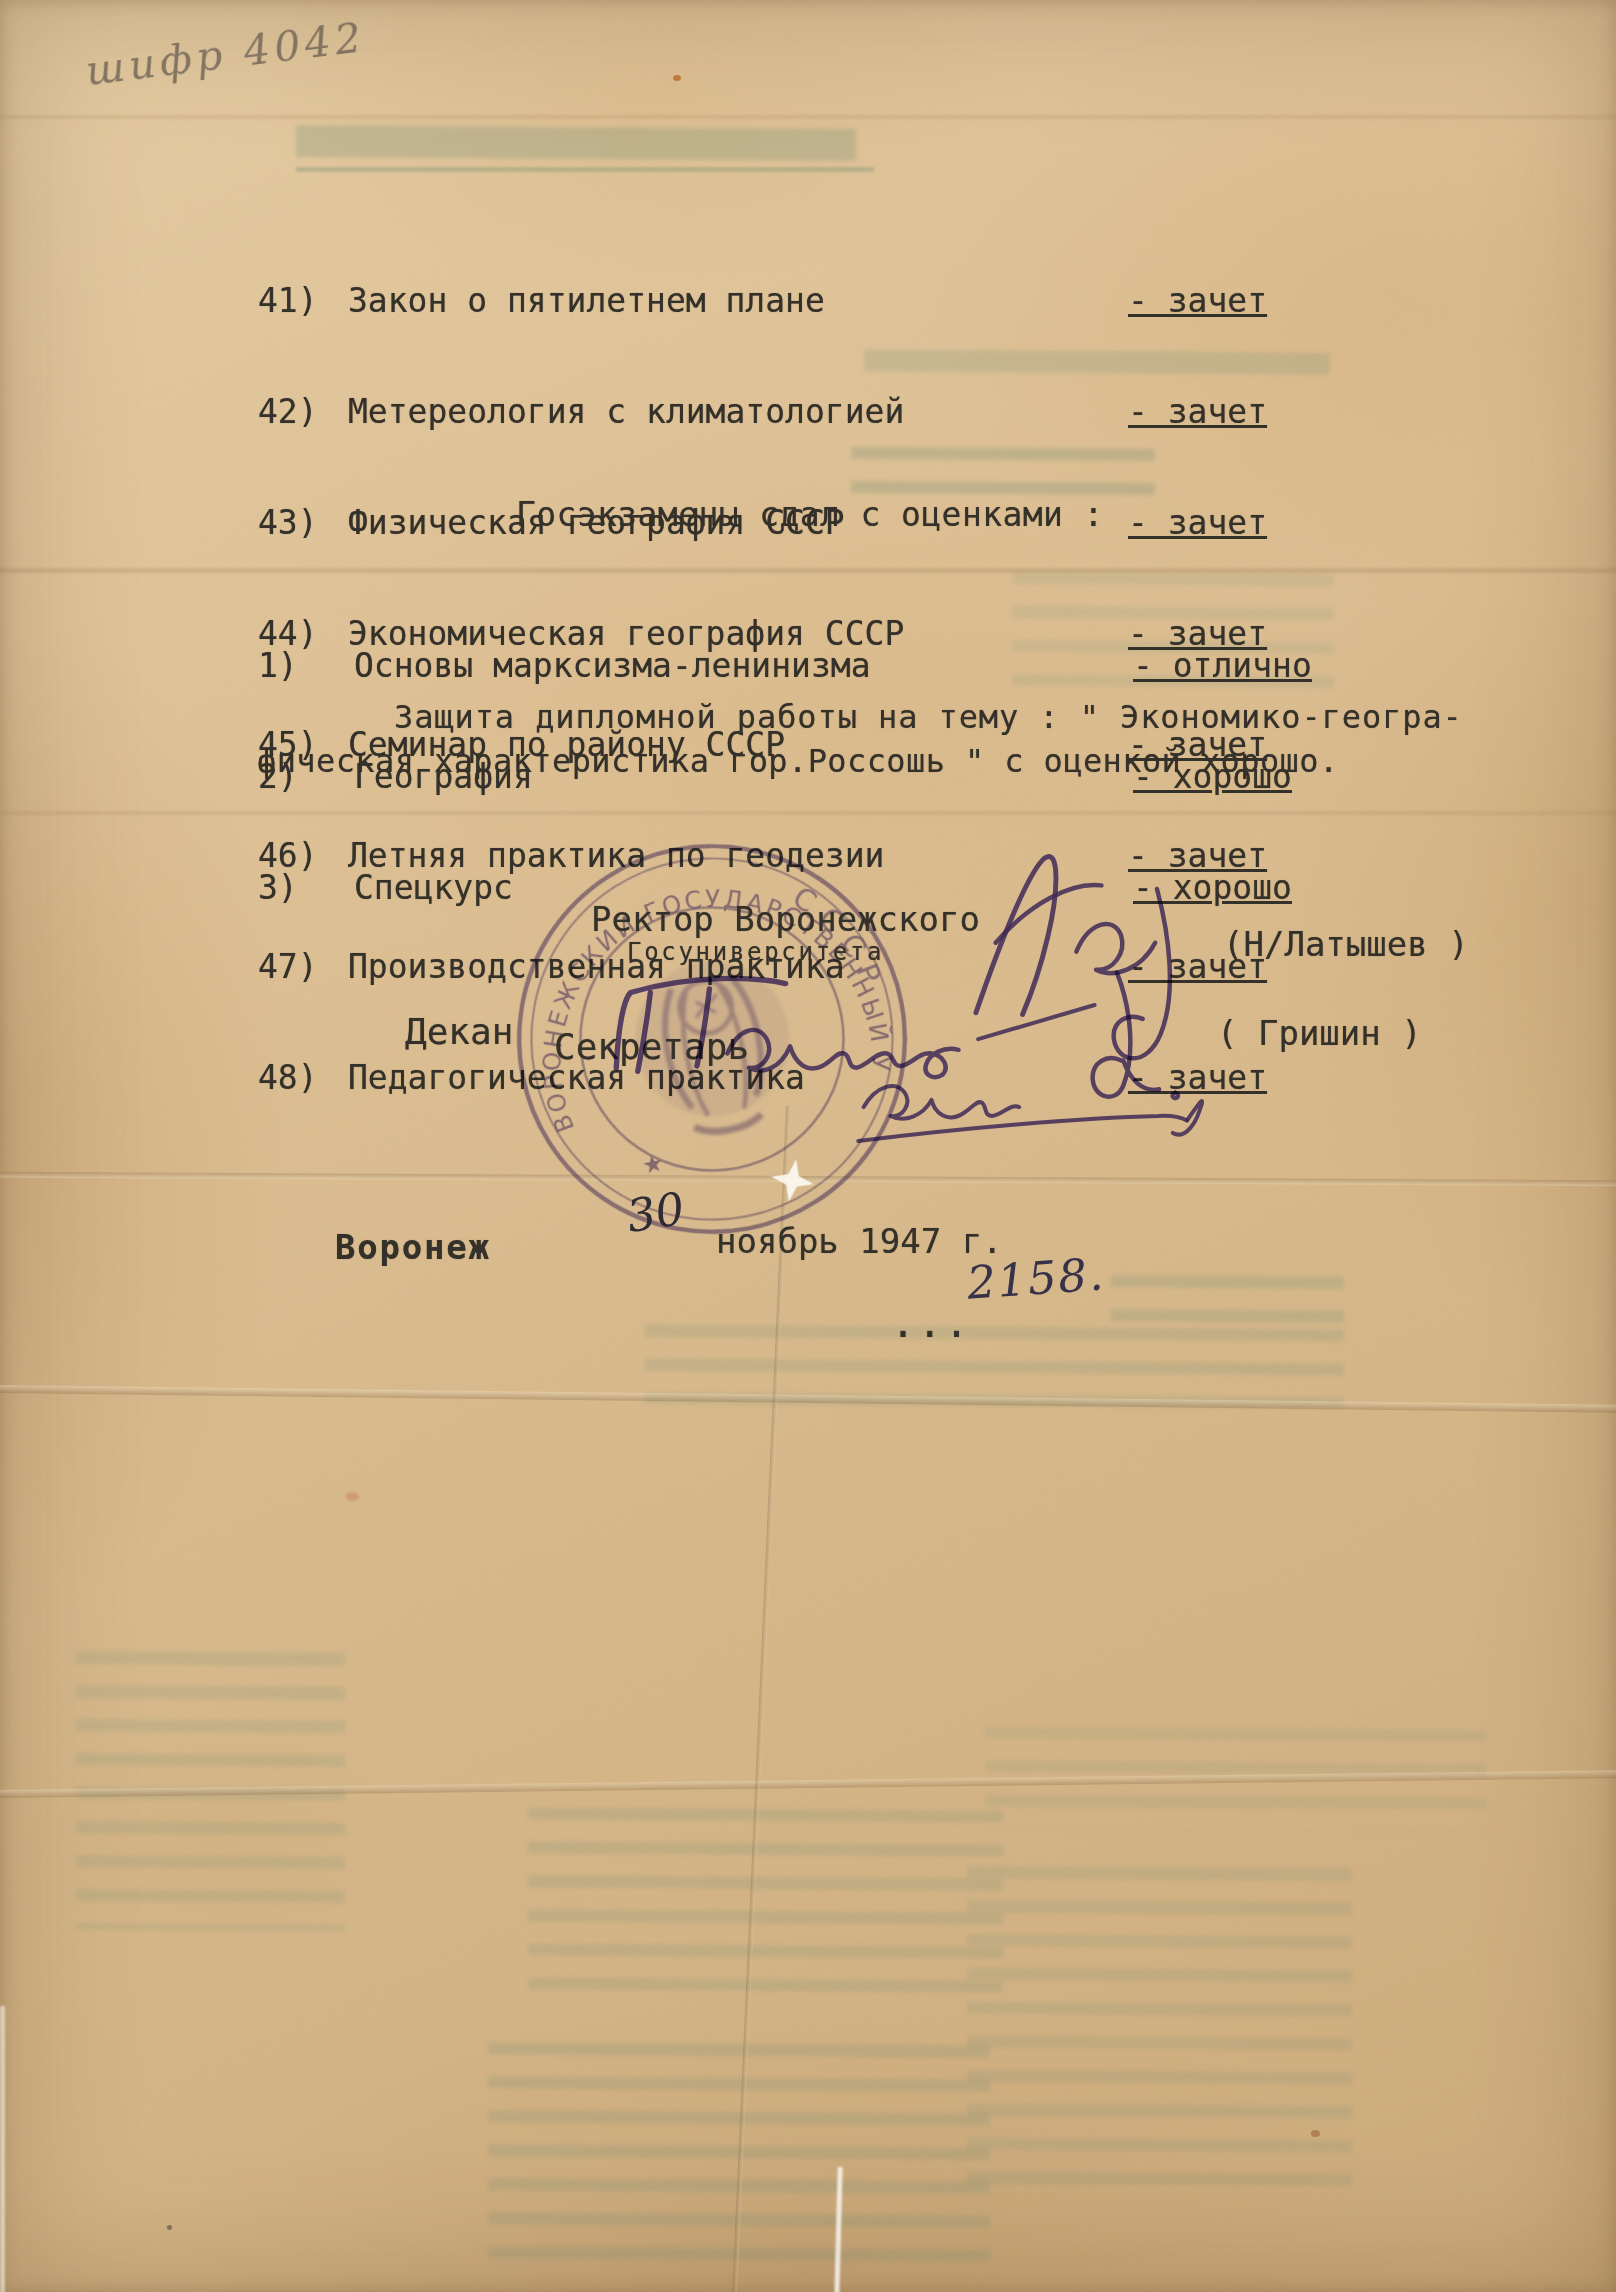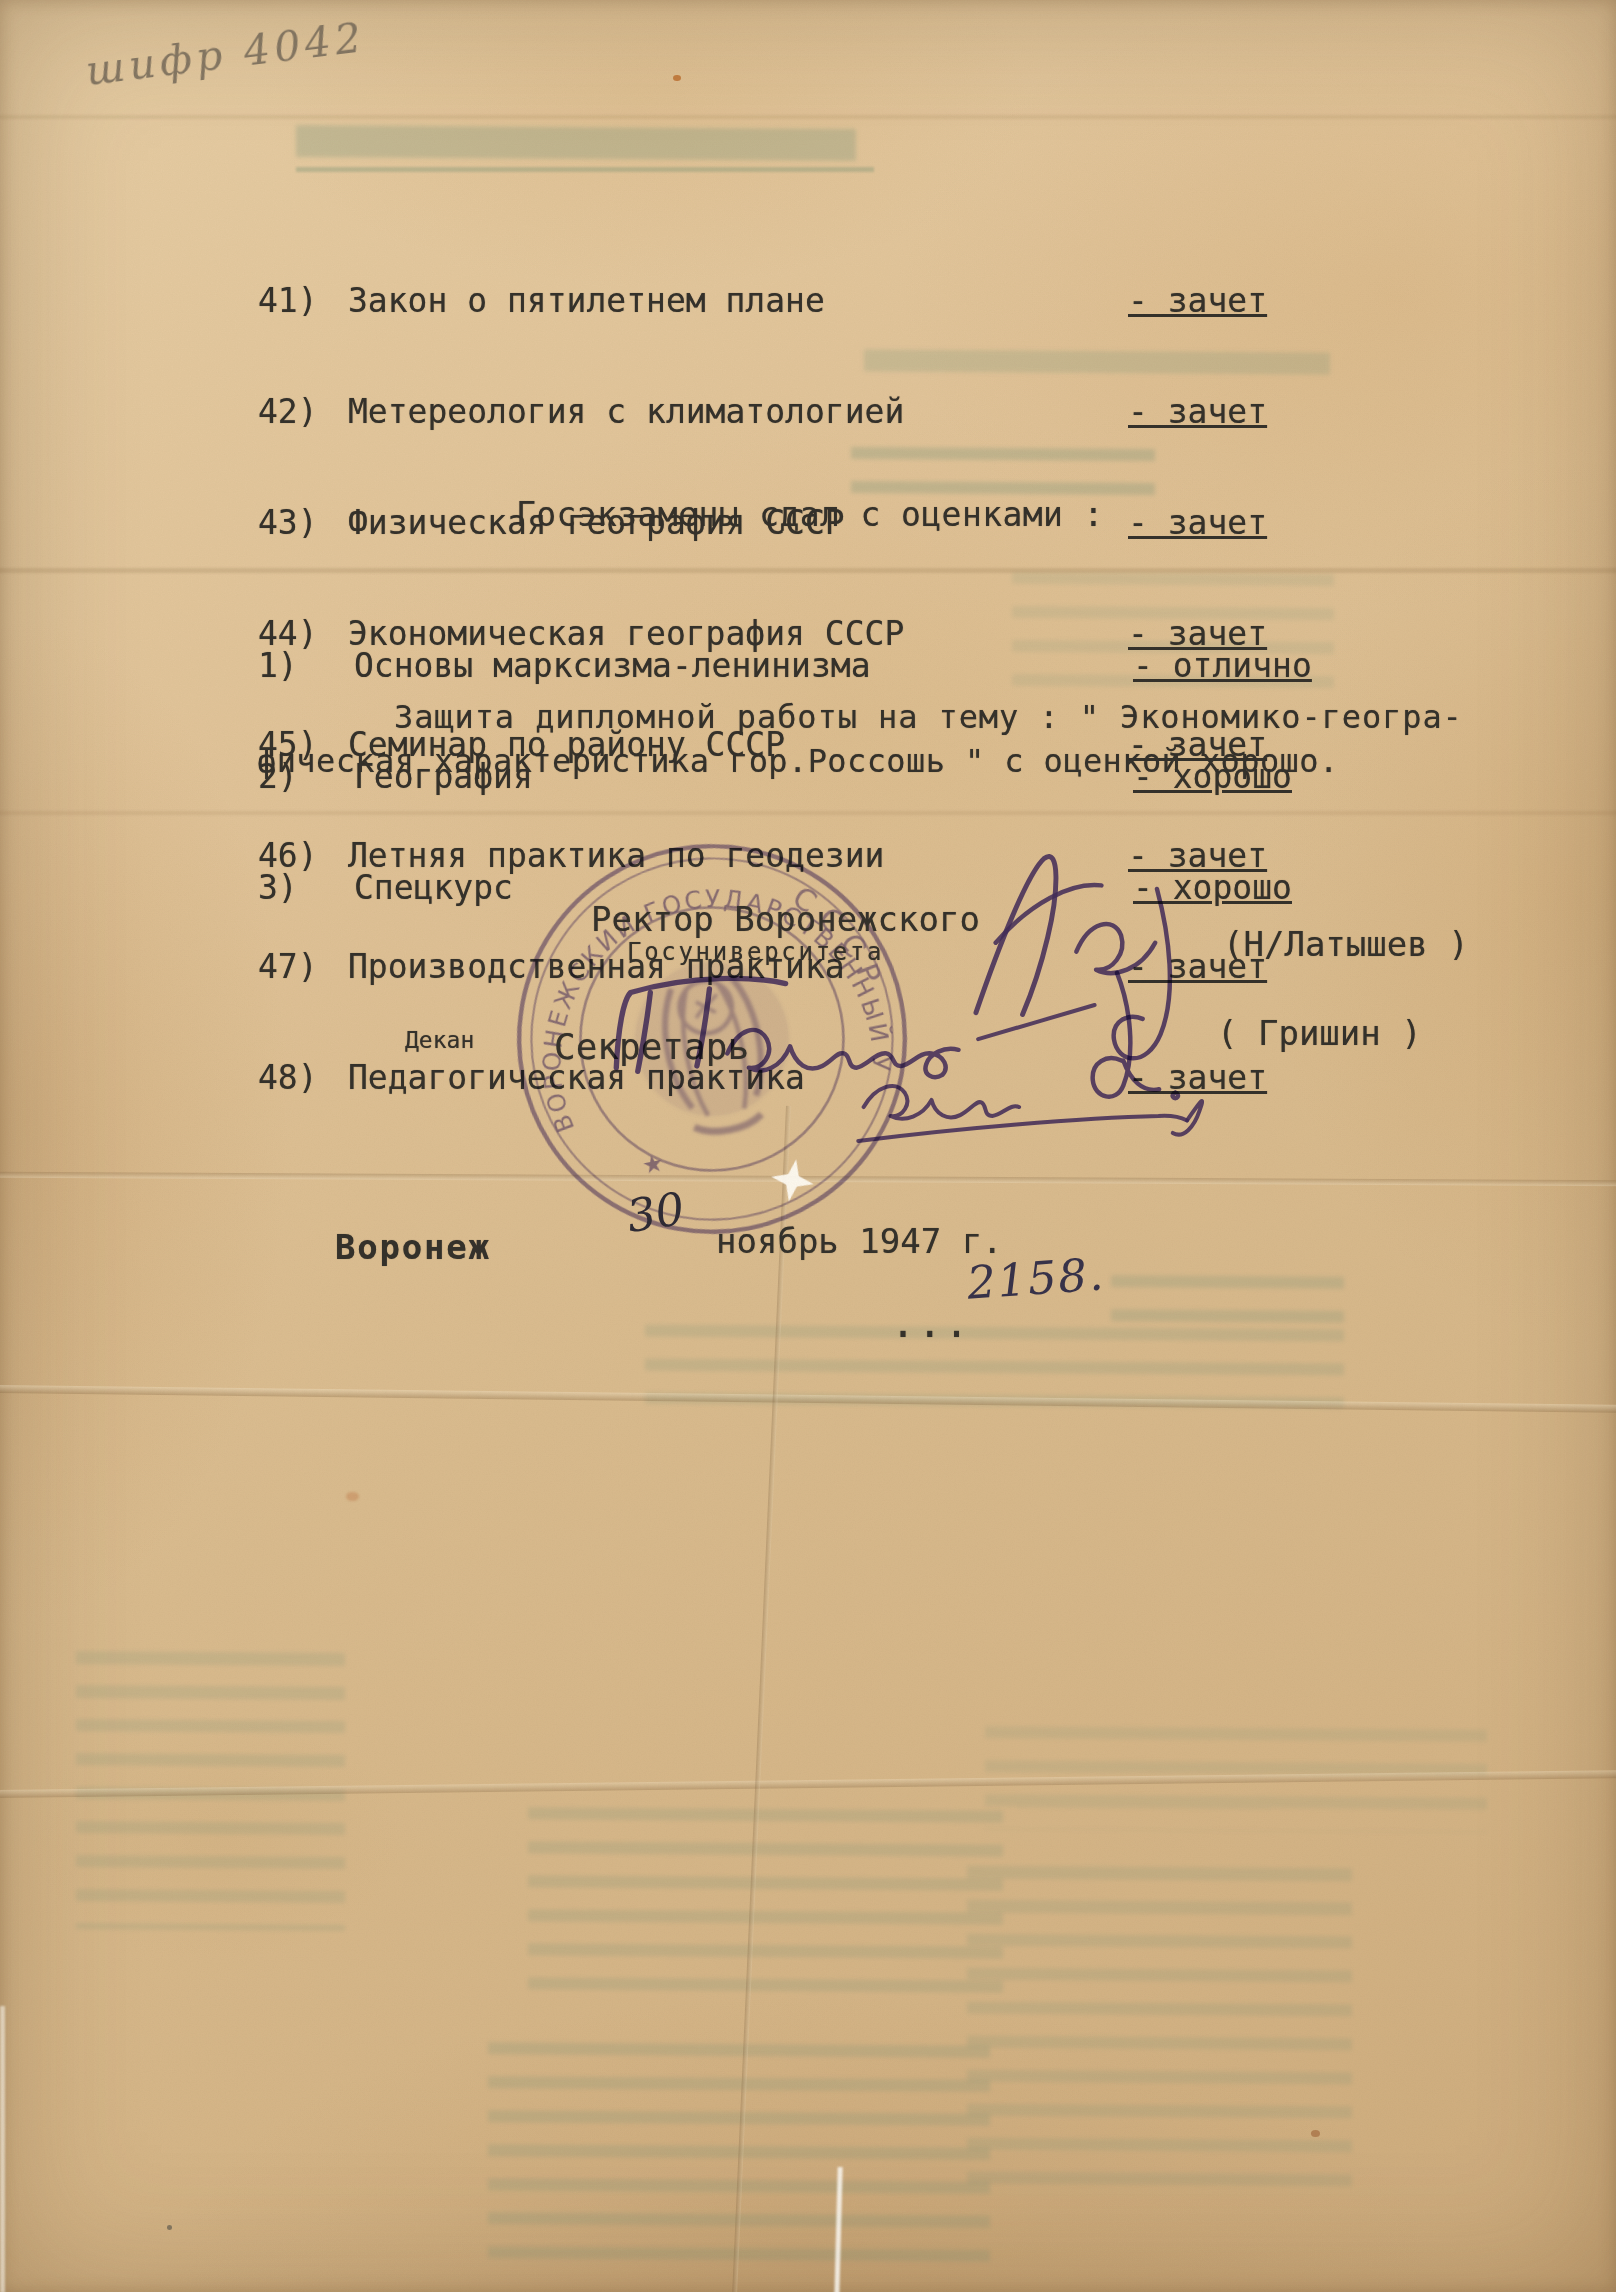--- a/index.html
+++ b/index.html
@@ -26,21 +26,21 @@
   #subjects .res{left:870px;}
   #exams{left:258px;top:571px;}
   #exams .num{width:96px;}
   #exams .res{left:875px;}
   #exam-heading{left:516px;top:495px;letter-spacing:0.4px;}
   #thesis1{left:394px;top:698px;font-size:32px;letter-spacing:0.9px;}
   #thesis2{left:257px;top:742px;font-size:32px;letter-spacing:0.4px;}
   #rector1{left:591px;top:899px;font-size:34px;}
   #rector2{left:627px;top:938px;font-size:24px;letter-spacing:2.7px;}
   #rector-name{left:1223px;top:924px;font-size:34px;}
-  #dean-label{left:405px;top:1011px;font-size:23px;margin-top:16px;}
+  #dean-label{left:405px;top:1011px;font-size:36px;}
   #dean-name{left:1217px;top:1013px;font-size:34px;}
   #secretary-label{left:554px;top:1026px;font-size:36px;}
   #city{left:335px;top:1227px;font-size:34px;letter-spacing:1.8px;font-weight:bold;}
   #month-year{left:716px;top:1221px;font-size:34px;}
   #reg-label{left:374px;top:1286px;font-size:40px;letter-spacing:3.6px;}
   #reg-dots{left:891px;top:1300px;font-size:40px;letter-spacing:2.7px;}
   
   .hand{position:absolute;font-family:"DejaVu Serif","Liberation Serif",serif;font-style:italic;white-space:pre;}
   #pencil-note{left:85px;top:30px;font-size:41px;letter-spacing:4.5px;color:rgba(116,105,88,.85);transform:rotate(-7deg);filter:blur(0.4px);}
   #day{left:627px;top:1186px;font-size:45px;color:#2e2b35;transform:rotate(-9deg);}

